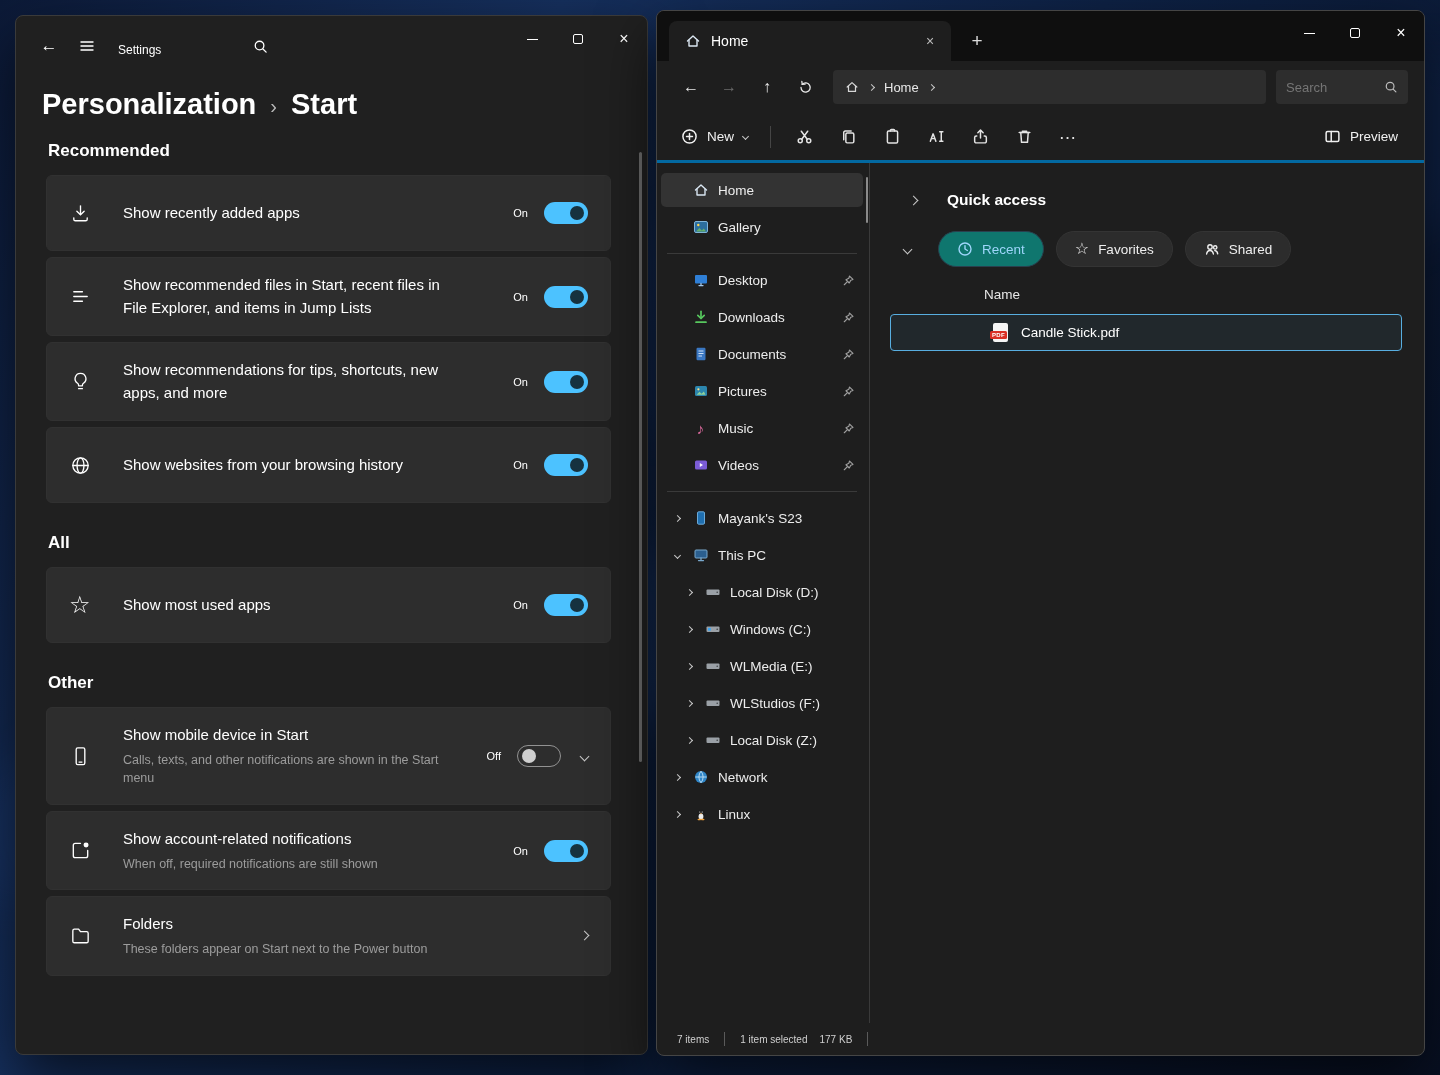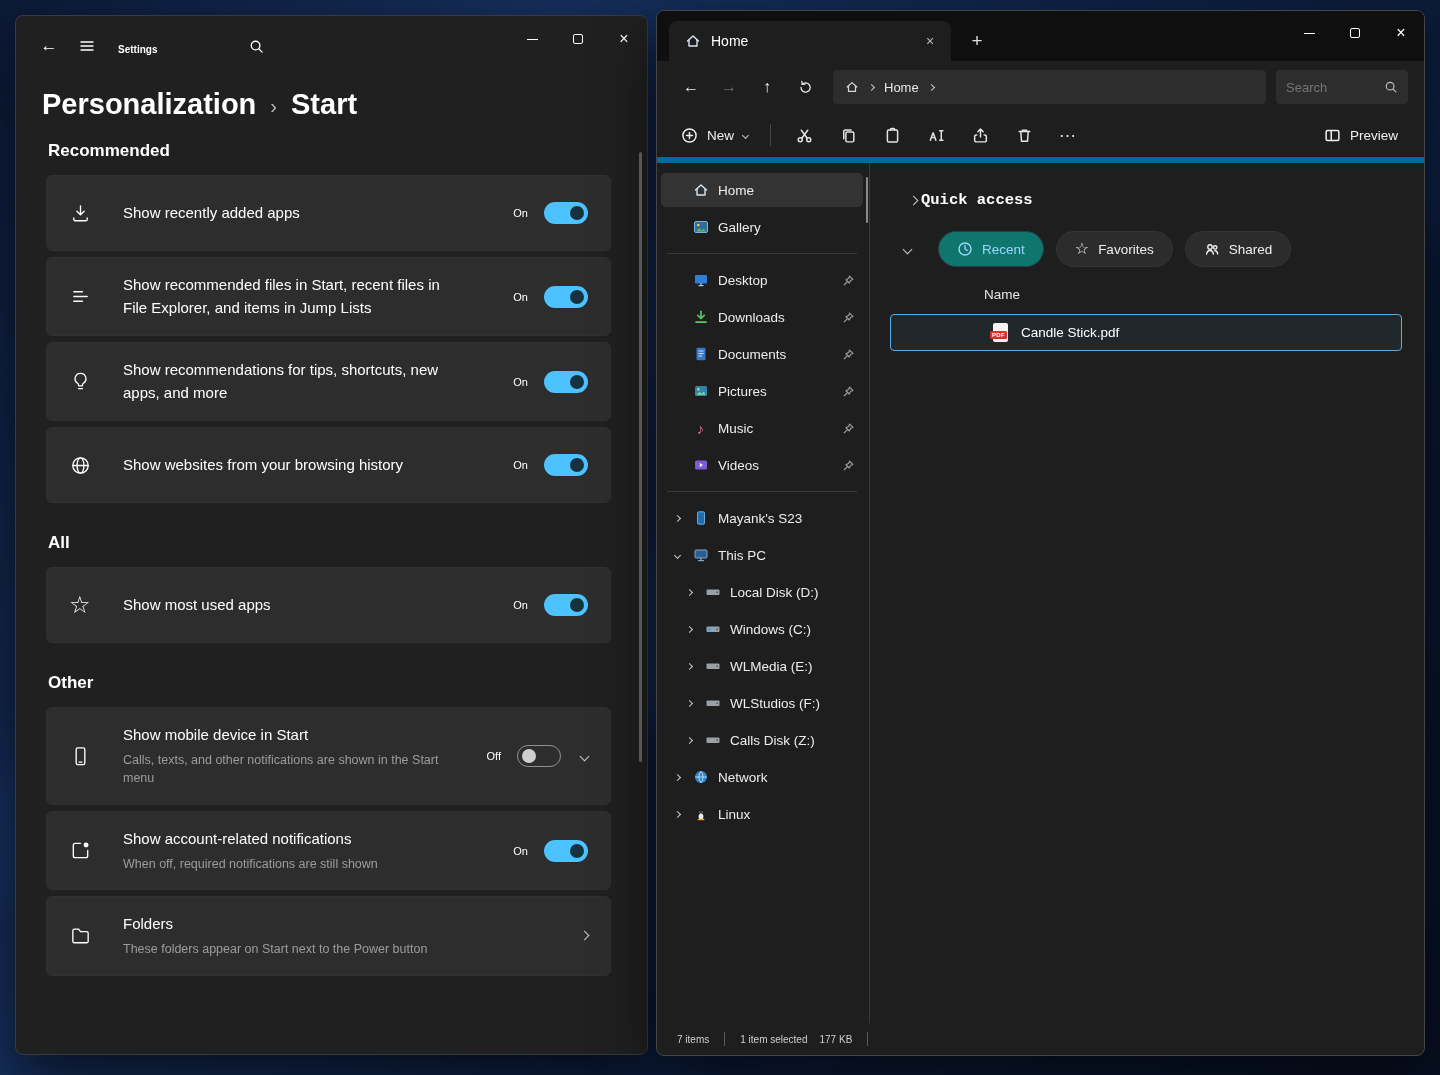--- a/index.html
+++ b/index.html
@@ -21,21 +21,21 @@
   .cv { display:inline-block; width:7px; height:7px; border-right:1.5px solid #c9c9c9; border-bottom:1.5px solid #c9c9c9; }
   .cv.r { transform:rotate(-45deg); }
   .cv.d { transform:rotate(45deg); }
   .cv.sm { width:5px; height:5px; }
 
   
   .settings { left:15px; top:15px; width:633px; height:1040px; background:#202020; color:#fff; border:1px solid #3a3a3a; }
   .s-titlebar { height:60px; display:flex; align-items:center; padding:0 14px; position:relative; }
   .tb-btn { width:38px; height:34px; background:none; border:none; color:#fff; font-size:17px;
     border-radius:5px; display:flex; align-items:center; justify-content:center; }
-  .s-title { font-size:10px; margin:7px 14px 0 12px;font-weight:bold; }
+  .s-title { font-size:12px; margin:7px 14px 0 12px; }
   .s-search { margin-left:66px; }
   .caption { position:absolute; top:0; right:0; display:flex; height:46px; }
   .caption button { width:46px; height:100%; background:none; border:none; color:#fff; font-size:16px;
     display:flex; align-items:center; justify-content:center; }
   .min-glyph { width:11px; height:1px; background:#fff; display:block; }
   .max-glyph { width:10px; height:10px; border:1px solid #fff; border-radius:2px; display:block; }
 
   .s-breadcrumb { padding:12px 0 4px 26px; display:flex; align-items:center; gap:14px; }
   .crumb { font-size:29px; font-weight:600; color:#fff; }
   .crumb-sep { font-size:20px; color:#b9b9b9; padding-top:4px; }
@@ -80,21 +80,21 @@
   .nav-btn { width:36px; height:32px; background:none; border:none; color:#e8e8e8; font-size:16px; border-radius:4px;
     display:flex; align-items:center; justify-content:center; }
   .nav-btn.disabled { color:#6b6b6b; }
   .addr-box { flex:1; height:34px; background:#2d2d2d; border-radius:4px; display:flex; align-items:center;
     padding:0 12px; gap:10px; margin:0 8px; font-size:13px; color:#e8e8e8; }
   .search-box { width:132px; height:34px; background:#2d2d2d; border-radius:4px; display:flex; align-items:center;
     padding:0 10px; gap:6px; }
   .search-box input { background:none; border:none; outline:none; color:#bbb; font-size:13px; width:100%; font-family:inherit; }
   .search-box .mag { color:#bbb; }
 
-  .toolbar { height:50px; flex:0 0 50px; display:flex; align-items:center; padding:0 14px; gap:2px; border-bottom:6px solid #0369a1; }
+  .toolbar { height:50px; flex:0 0 50px; display:flex; align-items:center; padding:0 14px; gap:2px; border-bottom:3px solid #0369a1; }
   .new-btn { display:flex; align-items:center; gap:9px; padding:0 10px; height:36px; background:none; border:none;
     color:#f0f0f0; font-size:13.5px; border-radius:4px; }
   .tool-divider { width:1px; height:22px; background:#454545; margin:0 10px; }
   .tool-btn { width:42px; height:36px; background:none; border:none; color:#e4e4e4; border-radius:4px;
     display:flex; align-items:center; justify-content:center; }
   .more-glyph { font-size:18px; letter-spacing:1px; line-height:0; padding-bottom:8px; }
   .preview-btn { margin-left:auto; display:flex; align-items:center; gap:9px; height:36px; padding:0 12px;
     background:none; border:none; color:#f0f0f0; font-size:13.5px; border-radius:4px; }
 
   .e-body { flex:1; display:flex; min-height:0; }
@@ -105,21 +105,21 @@
   .sb-item.child { padding-left:22px; }
   .cv-slot { width:12px; flex:0 0 12px; display:flex; align-items:center; justify-content:center; color:#c9c9c9; }
   .sb-ico { width:17px; flex:0 0 17px; display:flex; align-items:center; justify-content:center; }
   .sb-label { white-space:nowrap; overflow:hidden; text-overflow:ellipsis; }
   .pin-ico { margin-left:auto; color:#9f9f9f; display:flex; align-items:center; }
   .sb-sep { height:1px; background:#3a3a3a; margin:9px 6px; }
   .sb-scroll { position:absolute; right:1px; top:14px; width:2.5px; height:46px; background:#8a8a8a; border-radius:2px; }
   .note-glyph { font-size:15px; color:#e06ba0; line-height:1; }
 
   .main { flex:1; min-width:0; padding:14px 20px 0 18px; }
-  .qa-header { display:flex; align-items:center; gap:4px; padding:14px 0 8px 22px; font-size:15.5px; font-weight:600;font-family:Liberation Mono, monospace; }
+  .qa-header { display:flex; align-items:center; gap:30px; padding:14px 0 8px 22px; font-size:15.5px; font-weight:600; }
   .qa-header .cv { color:#c9c9c9; }
   .filter-row { display:flex; align-items:center; gap:12px; padding:14px 0 4px 0; }
   .cv-wrap { width:38px; display:flex; justify-content:center; }
   .pill { height:36px; border-radius:18px; background:#2c2c2c; border:1px solid #343434; display:flex; align-items:center;
     gap:9px; padding:0 18px; font-size:13.5px; color:#eee; cursor:pointer; }
   .pill.selected { background:#0f766e; border-color:#29404e; color:#9ed5fa; }
   .pill .star-sm { font-size:16px; line-height:1; }
   .col-header { margin:16px 0 12px 96px; font-size:13.5px; color:#e8e8e8; }
   .file-row { height:37px; border:1px solid #58aee0; background:rgba(77,166,214,.08); border-radius:4px;
     display:flex; align-items:center; gap:13px; padding-left:102px; margin:0 2px 0 2px; font-size:13.5px; cursor:default; }
@@ -661,21 +661,21 @@
         <div class="sb-item child">
           <span class="cv-slot">
               <span class="cv r sm"></span>
             </span>
           <span class="sb-ico">
             <svg width="16" height="16" viewBox="0 0 16 16">
                 <rect x="1.5" y="5.5" width="13" height="5.5" rx="1" fill="#9aa0a6"></rect>
                 <circle cx="12.2" cy="8.2" r=".8" fill="#3c4043"></circle>
               </svg>
           </span>
-          <span class="sb-label">Calls Disk (Z:)</span>
+          <span class="sb-label">Local Disk (Z:)</span>
         </div>
 
         <div class="sb-item">
           <span class="cv-slot">
               <span class="cv r sm"></span>
             </span>
           <span class="sb-ico">
             <svg width="16" height="16" viewBox="0 0 16 16">
                 <circle cx="8" cy="8" r="6" fill="#2f86c8"></circle>
                 <path d="M2.3 8h11.4M8 2.2a9 9 0 0 1 0 11.6M8 2.2a9 9 0 0 0 0 11.6" stroke="#bfe0f5" stroke-width=".9" fill="none"></path>

